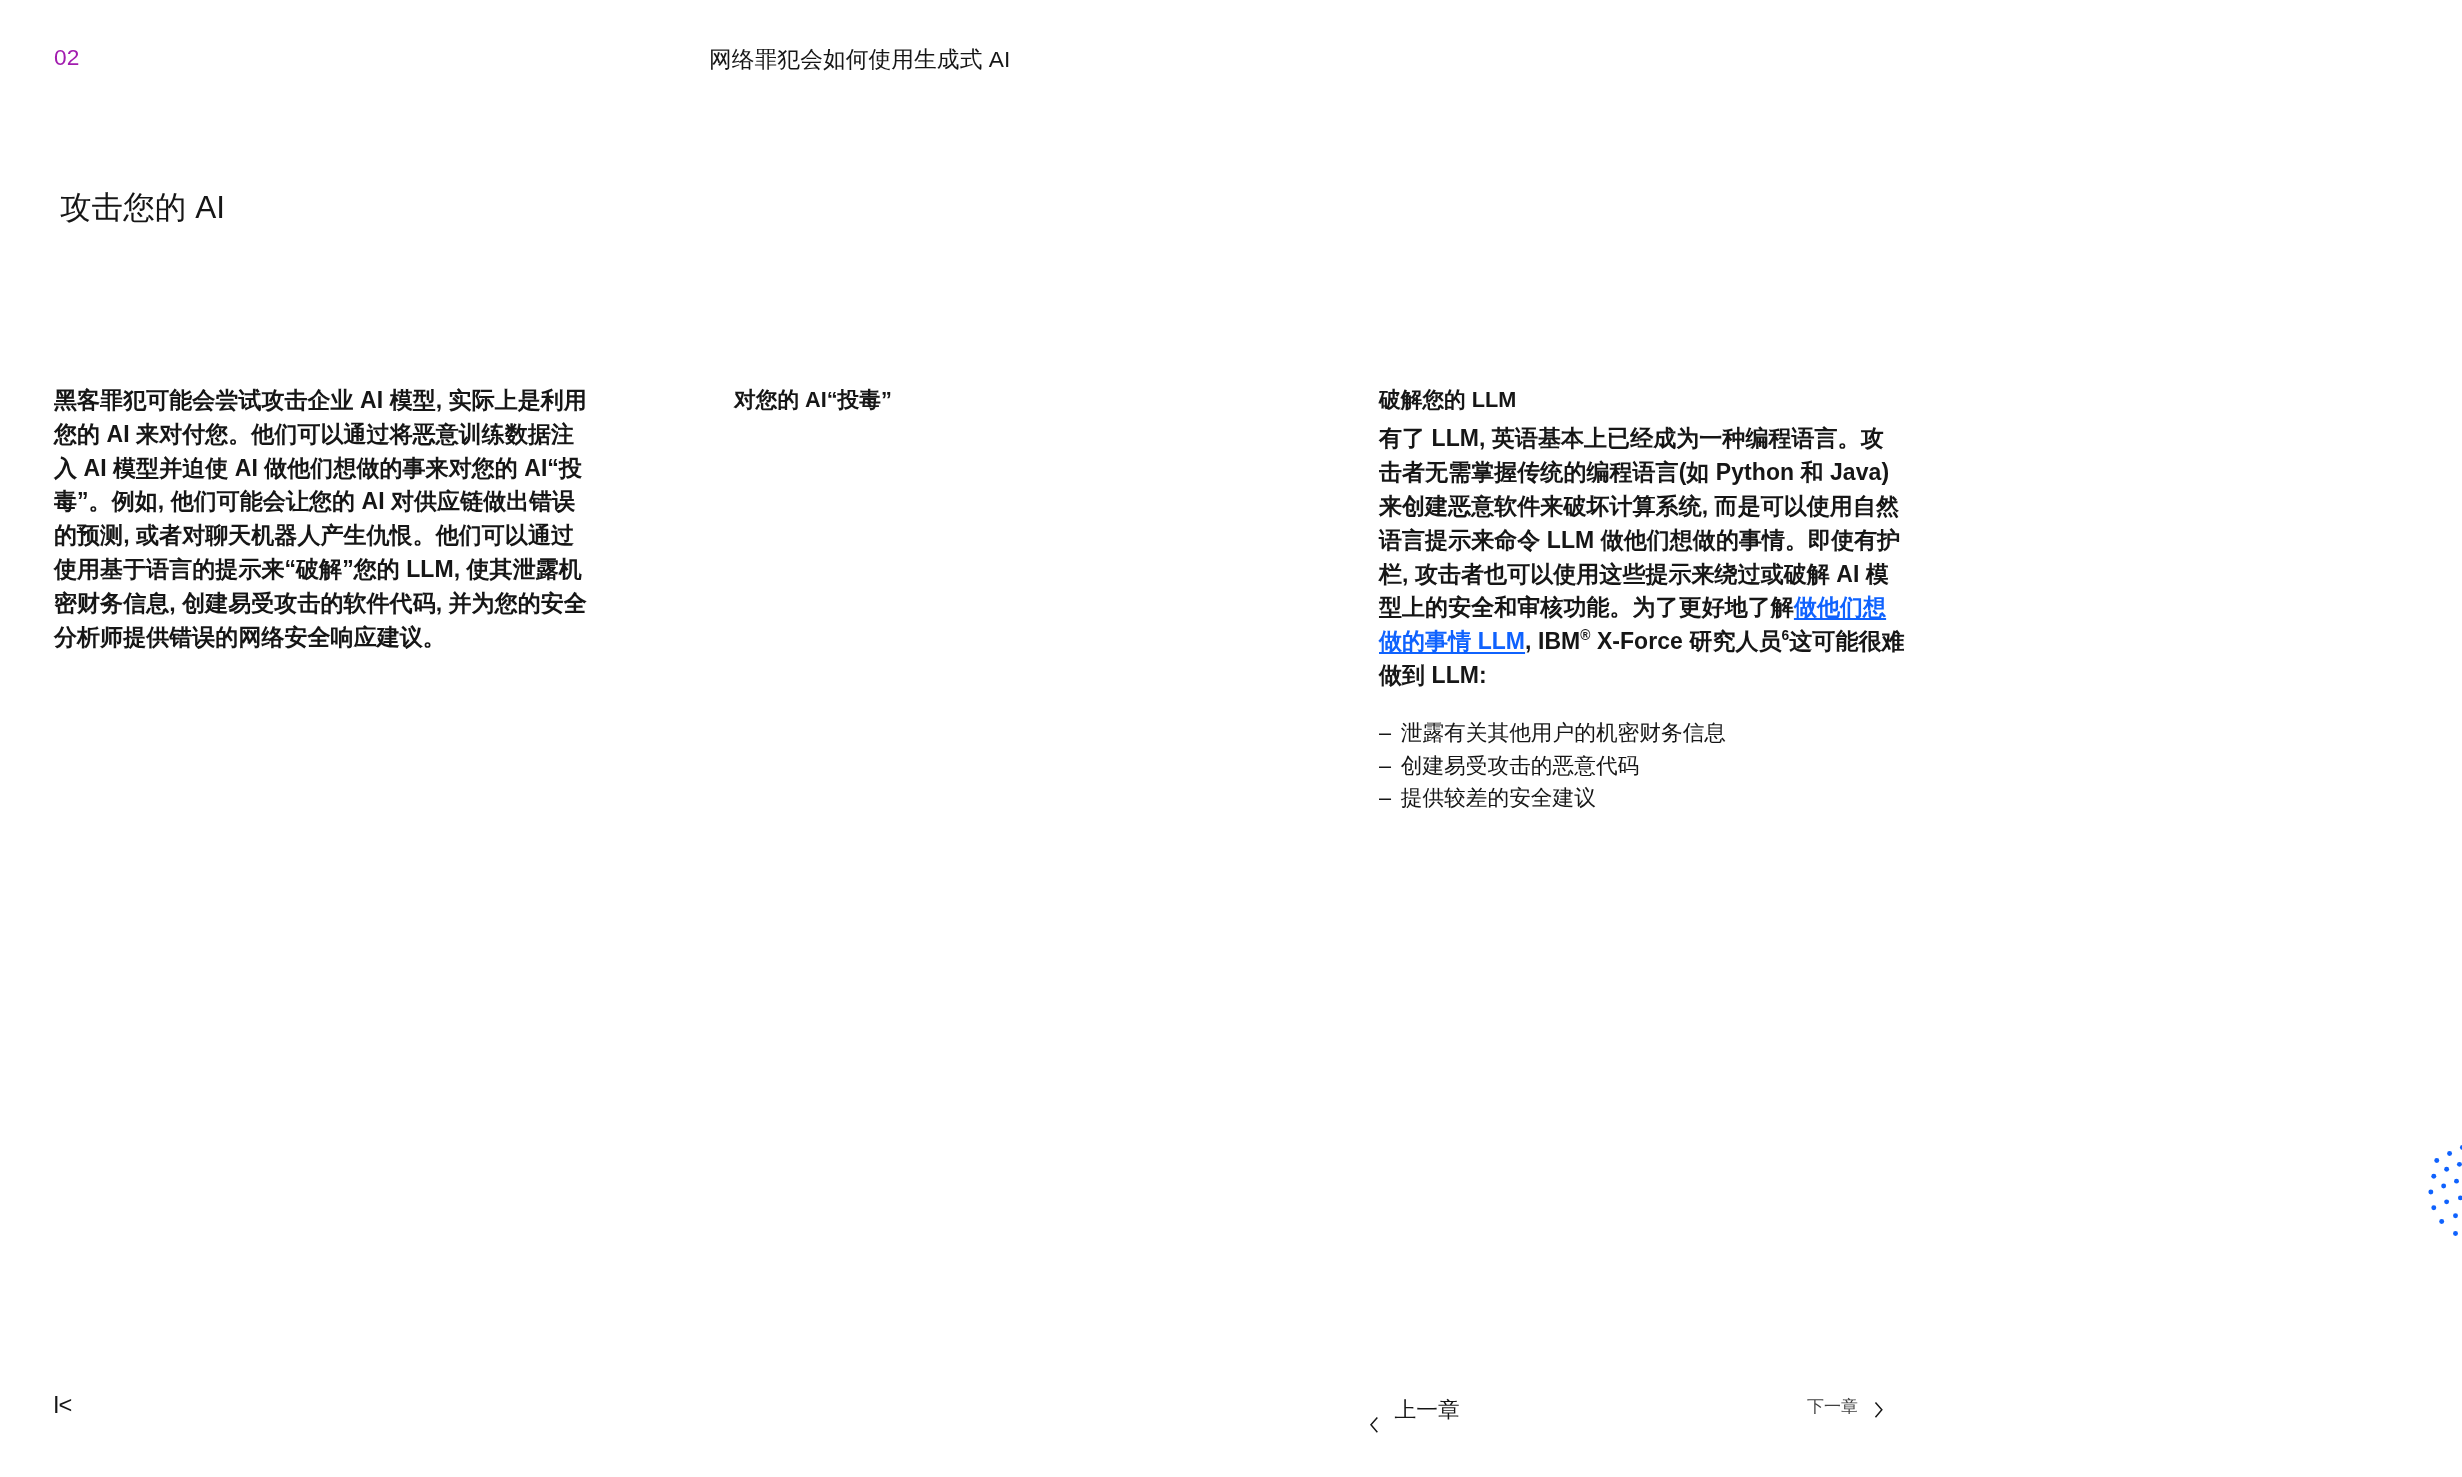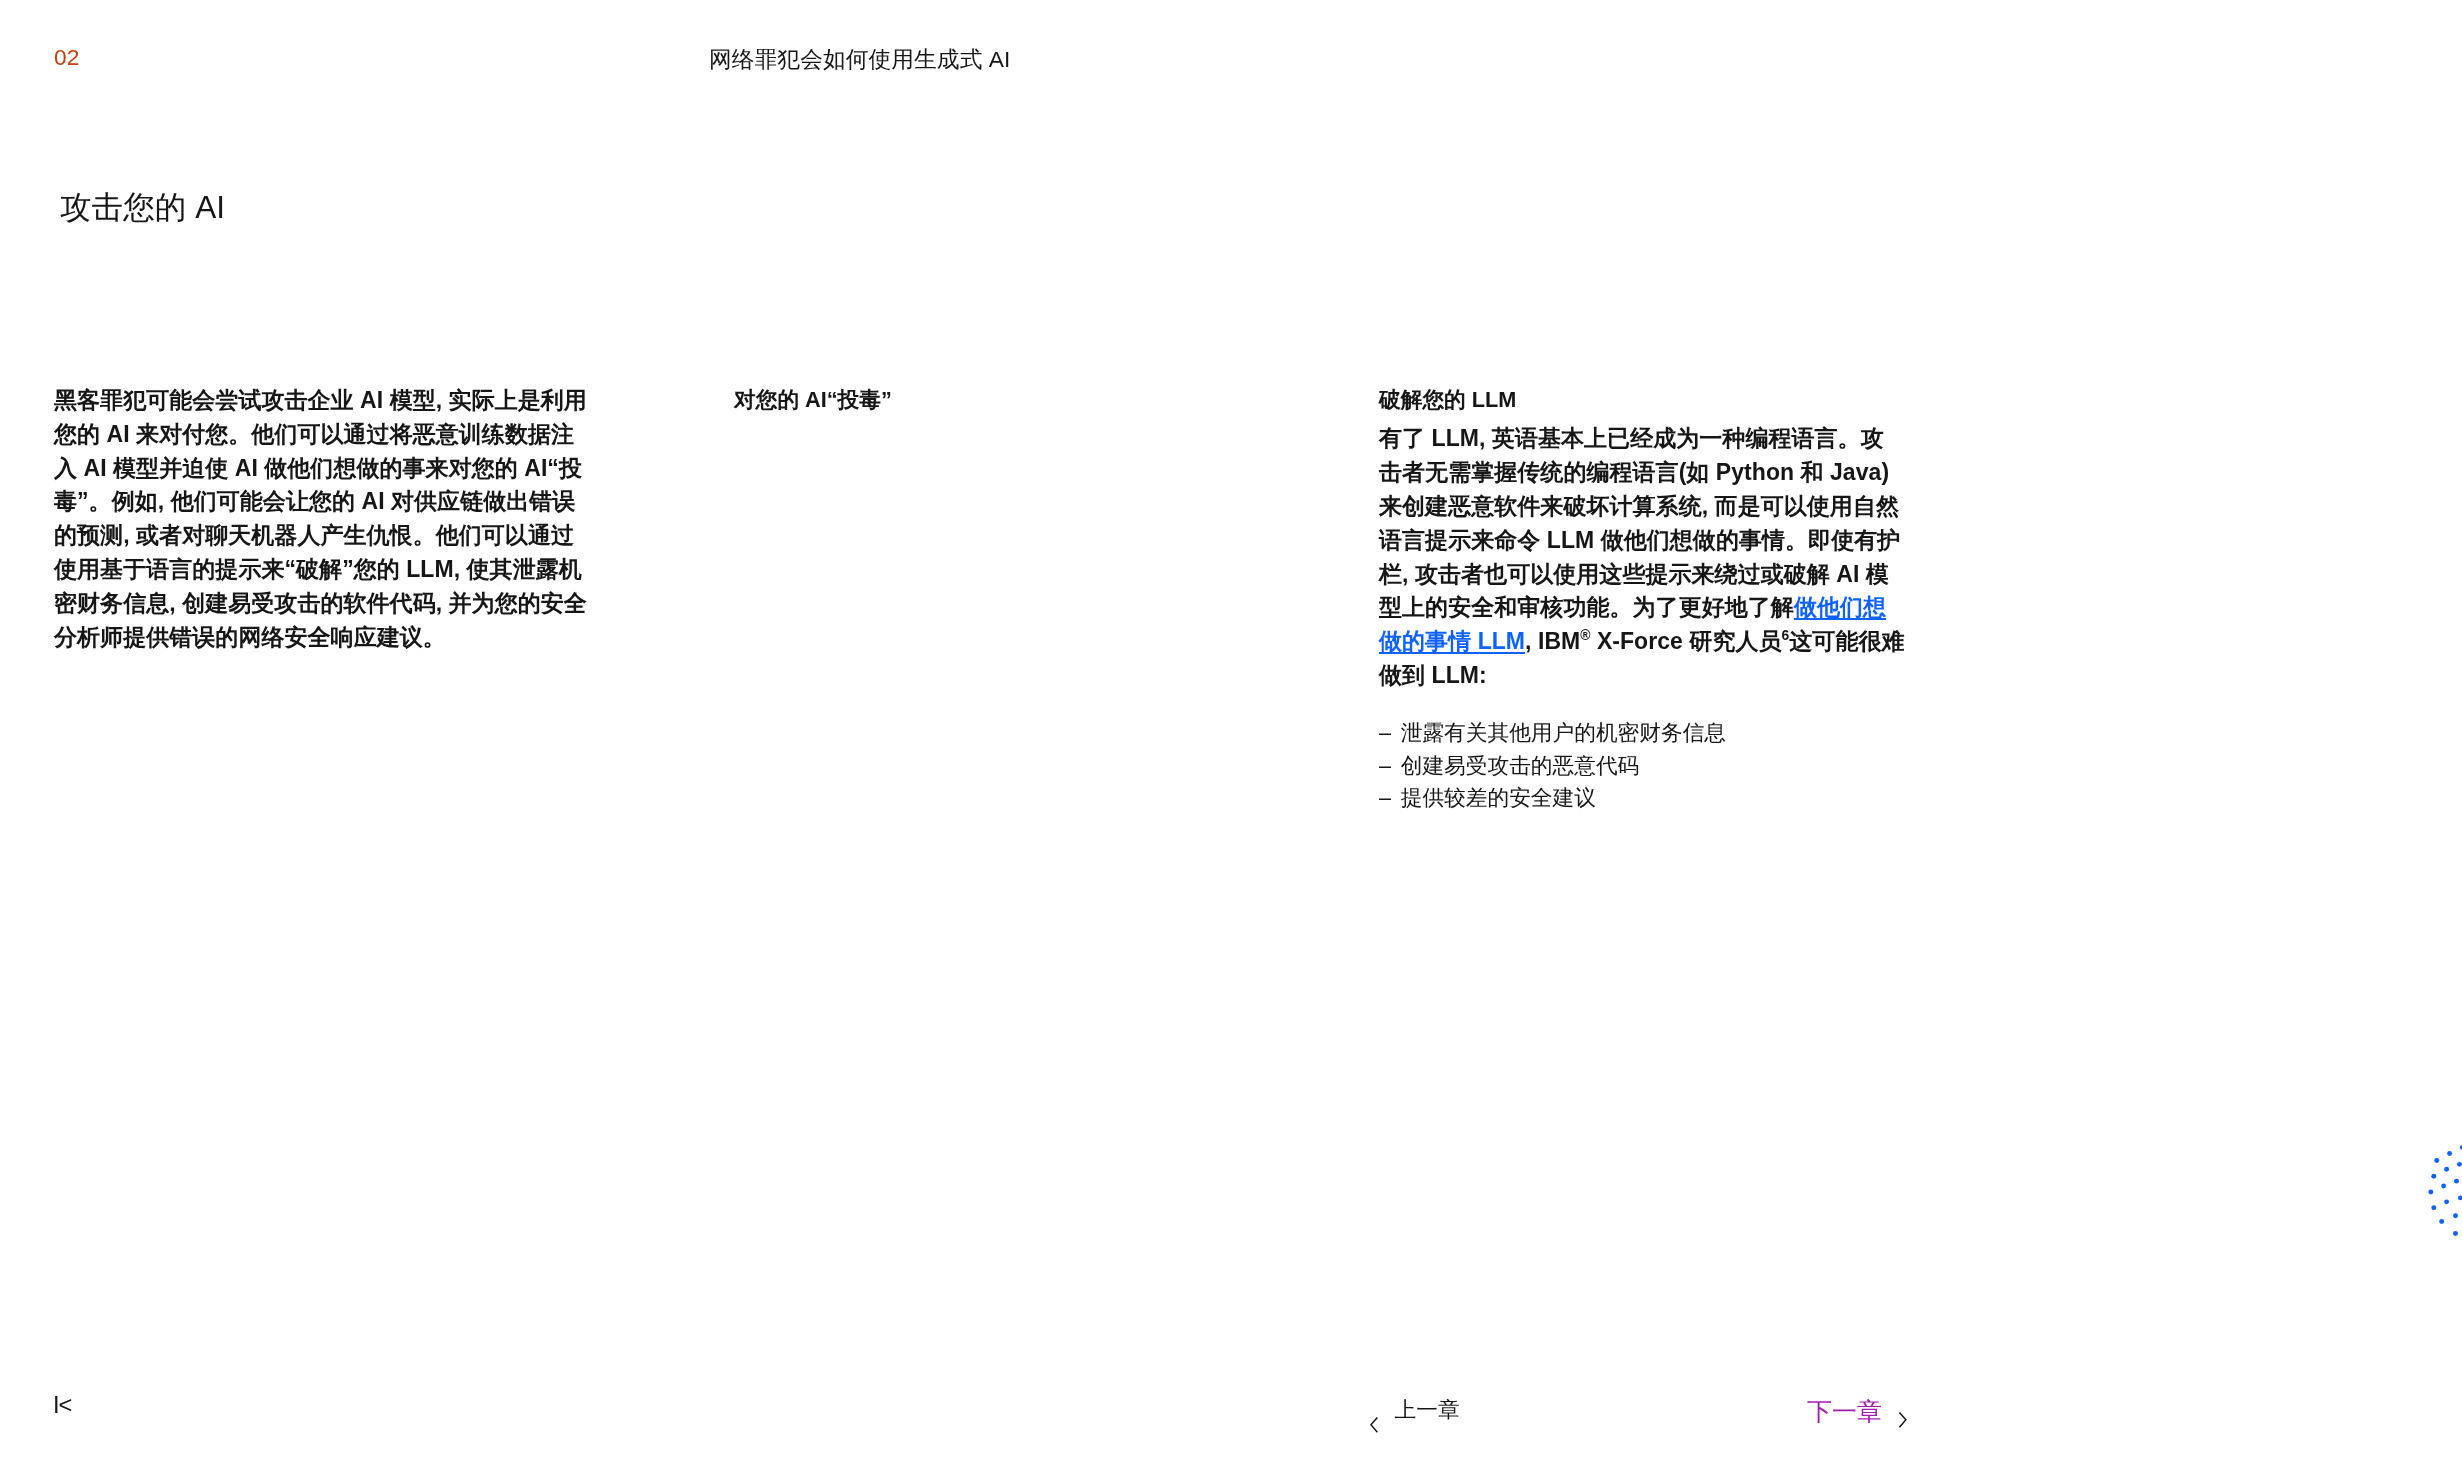--- a/index.html
+++ b/index.html
@@ -22,21 +22,21 @@
     top: 44px;
     left: 0;
     width: 2626px;
     height: 34px;
   }
   .chapter-num {
     position: absolute;
     left: 54px;
     top: 0;
     font-size: 22.7px;
-    color: #c2410c;
+    color: #a21caf;
     letter-spacing: 0.2px;
   }
   .header-title {
     position: absolute;
     left: 709px;
     top: 0;
     font-size: 22.7px;
     color: #161616;
     letter-spacing: 0.1px;
   }
@@ -143,22 +143,22 @@
     font-size: 21.7px;
     color: #161616;
   }
   .nav-next {
     position: absolute;
     left: 1807px;
     top: 1px;
     display: flex;
     align-items: center;
     gap: 14.8px;
-    font-size: 25px;
-    color: #a21caf;
+    font-size: 17px;
+    color: #404040;
   }
   .chev { display: inline-block; width: 10.8px; height: 10.8px; }
 </style>
 </head>
 <body>
 
 <div class="header">
   <div class="chapter-num">02</div>
   <div class="header-title">网络罪犯会如何使用生成式 AI</div>
 </div>

